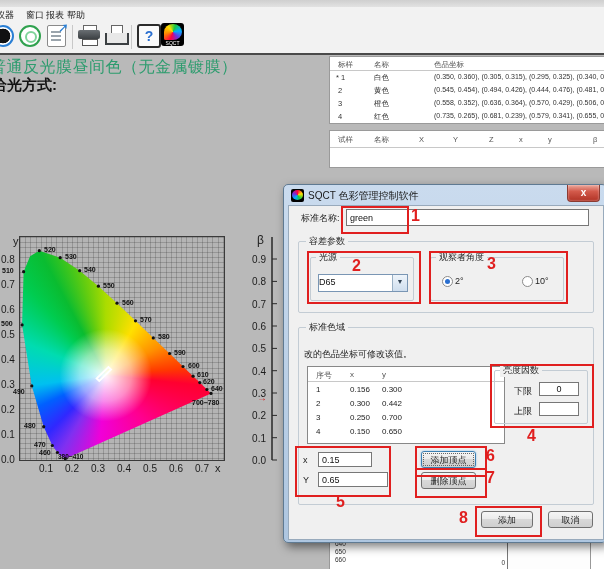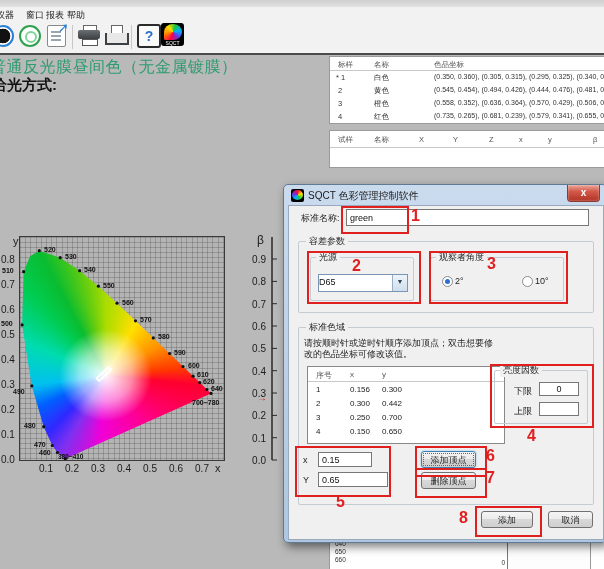--- a/index.html
+++ b/index.html
@@ -299,21 +299,20 @@
   <span class="glabel" style="left:152px;top:66px;">观察者角度</span>
   <span class="radio sel" style="left:158px;top:91px;"></span>
   <span class="dl" style="left:171px;top:91px;">2°</span>
   <span class="radio" style="left:238px;top:91px;"></span>
   <span class="dl" style="left:251px;top:91px;">10°</span>
   <div class="redbox" style="left:145px;top:66px;width:135px;height:49px;"></div>
   <span class="rednum" style="left:203px;top:70px;">3</span>
 
   <div class="gbox" style="left:14px;top:142px;width:294px;height:176px;"></div>
   <span class="glabel" style="left:22px;top:136px;">标准色域</span>
-  <span class="dl" style="left:20px;top:152px;">请按顺时针或逆时针顺序添加顶点；双击想要修</span>
   <span class="dl" style="left:20px;top:163px;">改的色品坐标可修改该值。</span>
 
   <div style="position:absolute;left:23px;top:181px;width:196px;height:76px;background:#fff;border:1px solid #888;">
     <span class="vtx-cell" style="left:8px;top:3px;color:#555;">序号</span>
     <span class="vtx-cell" style="left:42px;top:3px;color:#555;">x</span>
     <span class="vtx-cell" style="left:74px;top:3px;color:#555;">y</span>
     <div class="hline" style="left:0;top:14px;width:196px;"></div>
     <span class="vtx-cell" style="left:8px;top:18px;">1</span>
     <span class="vtx-cell" style="left:42px;top:18px;">0.156</span>
     <span class="vtx-cell" style="left:74px;top:18px;">0.300</span>

